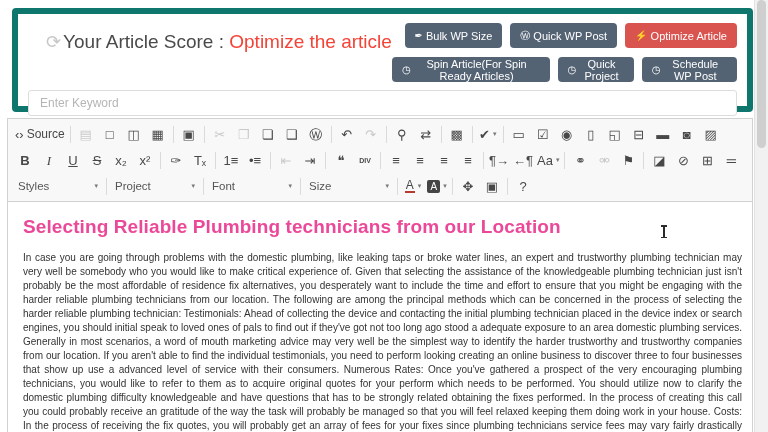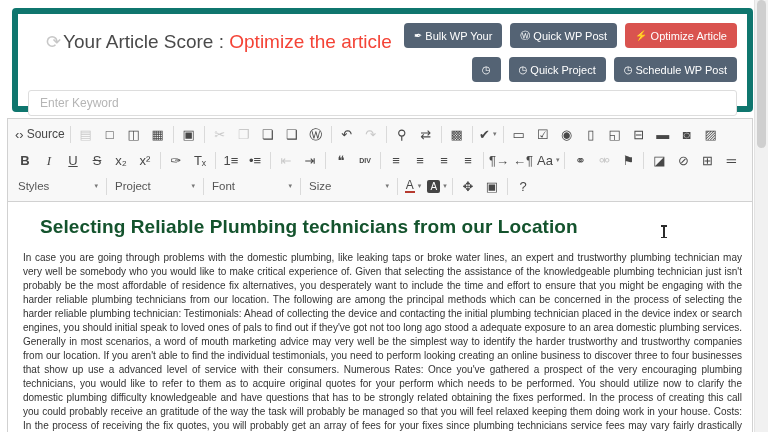--- a/index.html
+++ b/index.html
@@ -57,21 +57,21 @@
     width:80px;height:20px;display:inline-flex;align-items:center;justify-content:space-between;
     font-size:11.5px;color:#555;padding:0 5px;cursor:pointer;flex:none;
   }
   .tA{display:inline-block;font-size:12px;line-height:12px;border-bottom:2px solid #b63a2f;padding:0 1px}
   .bgbox{
     background:#454545;color:#fff;width:13px;height:13px;border-radius:2px;
     display:inline-flex;align-items:center;justify-content:center;font-size:10px;
   }
   .content{padding:2px 10px 0 10px}
   .content h1{
-    font-size:19px;font-weight:bold;color:#14532d;margin:12px 0 13px 22px;letter-spacing:.1px;
+    font-size:19px;font-weight:bold;color:#ec4899;margin:12px 0 13px 5px;letter-spacing:.1px;
   }
   .content p{
     font-size:10px;line-height:14px;color:#333;text-align:justify;margin:0 0 0 5px;
   }
   
   .scrollbar{position:absolute;right:0;top:0;width:13px;height:432px;background:#f1f1f1;border-left:1px solid #e3e3e3}
   .thumb{position:absolute;left:2px;top:0;width:9px;height:148px;background:#cfcfcf;border-radius:5px}
   
   .ibeam{position:absolute;left:663px;top:225px;width:1.5px;height:13px;background:#2b2b2b;z-index:9}
   .ibeam::before,.ibeam::after{content:"";position:absolute;left:-2.5px;width:6.5px;height:1.5px;background:#2b2b2b}
@@ -84,34 +84,35 @@
 <div class="top-panel">
   <div class="top-row">
     <div class="title">
       <span class="refresh">⟳</span><span>Your Article Score :</span>
       <span class="status">Optimize the article</span>
     </div>
     <div class="btn-rows">
       <div class="btn-row" id="btnrow1">
           <button class="wpbtn ">
             <span class="bicon">✒</span>
-            <span class="blabel">Bulk WP Your</span>
+            <span class="blabel">Bulk WP Size</span>
           </button>
           <button class="wpbtn ">
             <span class="bicon">Ⓦ</span>
             <span class="blabel">Quick WP Post</span>
           </button>
           <button class="wpbtn red">
             <span class="bicon">⚡</span>
             <span class="blabel">Optimize Article</span>
           </button>
         </div>
       <div class="btn-row" id="btnrow2">
           <button class="wpbtn ">
             <span class="bicon">◷</span>
+            <span class="blabel">Spin Article(For Spin Ready Articles)</span>
           </button>
           <button class="wpbtn ">
             <span class="bicon">◷</span>
             <span class="blabel">Quick Project</span>
           </button>
           <button class="wpbtn ">
             <span class="bicon">◷</span>
             <span class="blabel">Schedule WP Post</span>
           </button>
         </div>

